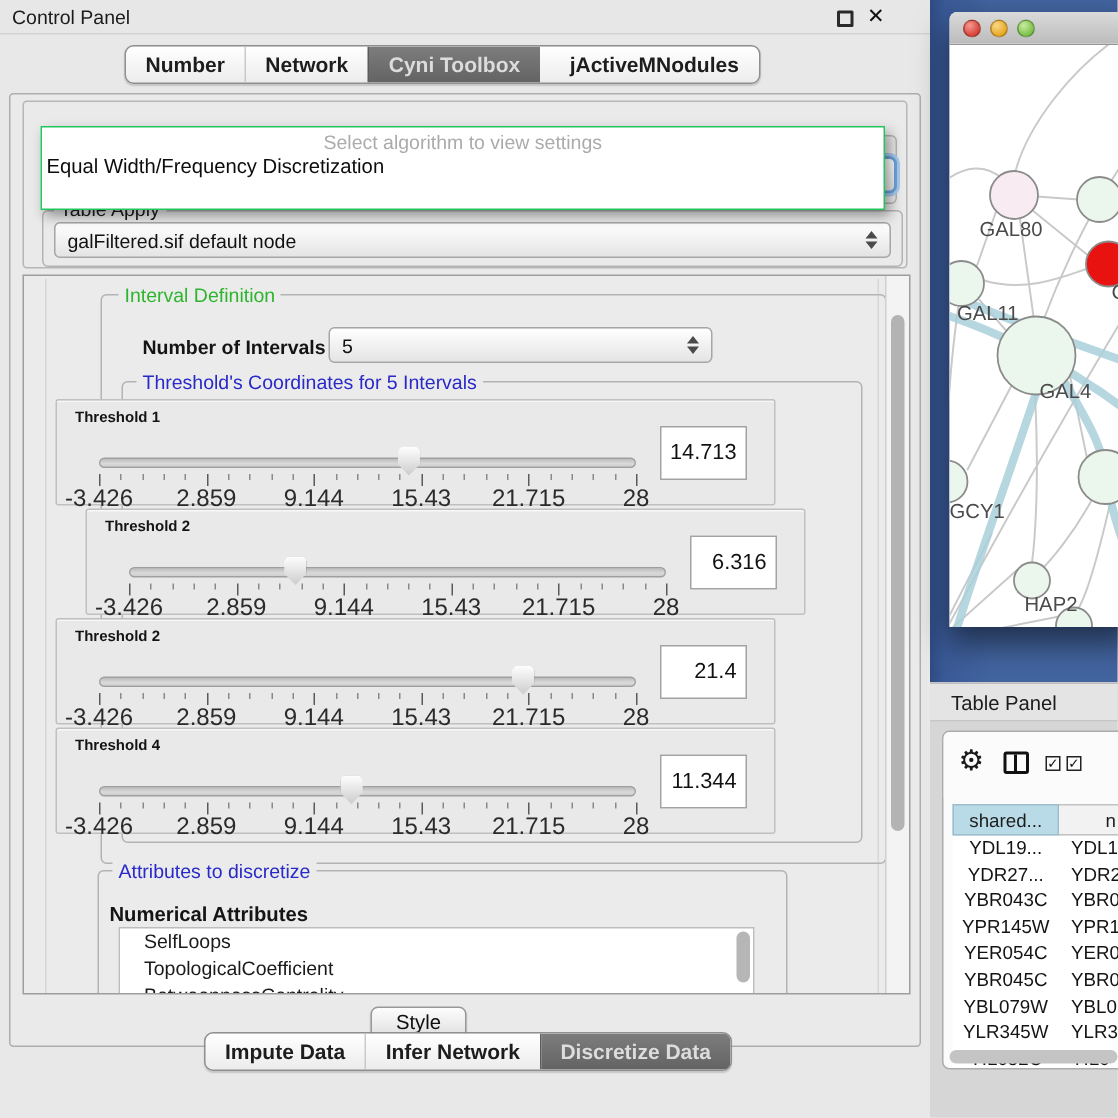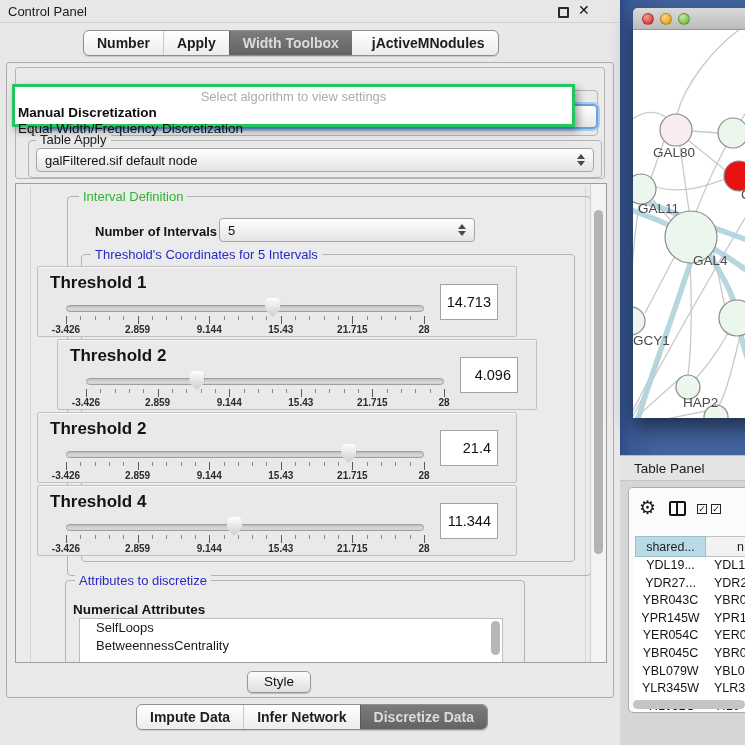--- a/index.html
+++ b/index.html
@@ -15,21 +15,21 @@
 
   
   .tabbar { display:inline-flex; height:26px; border:1px solid #8f8f8f; border-radius:6px; overflow:hidden;
     background:linear-gradient(#ffffff,#ececec); box-shadow:0 1px 1px rgba(0,0,0,.15); }
   .tabbar .tab { display:flex; align-items:center; gap:5px; padding:0 13px; font-size:14px; font-weight:600;
     color:#1d1d1d; border-left:1px solid #c9c9c9; white-space:nowrap; }
   .tabbar .tab:first-child { border-left:none; }
   .tabbar .tab.selected { background:linear-gradient(#7d7d7d,#636363); color:#dcdcdc; border-left-color:#5c5c5c; }
   .tabbar .tab.selected + .tab { border-left:none;padding-left:20px; }
   #top-tabs { position:absolute; top:30px; left:83px; }
-  #bottom-tabs { position:absolute; top:704px; left:136px; }
+  #bottom-tabs { position:absolute; top:688px; left:136px; }
 
   
   #big-panel { position:absolute; left:6px; top:62px; width:608px; height:636px;
     border:1px solid #adadad; border-radius:3px; background:#eaeaea; }
 
   
   #algo-panel { position:absolute; left:8px; top:4px; width:590px; height:112px;
     border:1px solid #b6b6b6; border-radius:3px; background:#eaeaea; }
   .gtitle { position:absolute; font-size:13px; padding:0 4px; background:#eaeaea; z-index:2; }
   .group { position:absolute; border:1px solid #b3b3b3; border-radius:4px; }
@@ -42,22 +42,22 @@
 
   .combo { position:absolute; display:flex; align-items:center; background:linear-gradient(#ffffff,#e4e4e4);
     border:1px solid #a6a6a6; border-radius:4px; font-size:13px; color:#111; padding:0 8px; }
   .combo .ctext { flex:1; overflow:hidden; white-space:nowrap; }
   .spinner { display:flex; flex-direction:column; gap:2px; align-items:center; margin-left:6px; }
   .spinner i { width:0; height:0; border-left:4px solid transparent; border-right:4px solid transparent; }
   .spinner .up { border-bottom:5px solid #4a4a4a; }
   .spinner .dn { border-top:5px solid #4a4a4a; }
 
   
-  #algo-popup { position:absolute; left:12px; top:84px; width:563px; height:43px; background:#ffffff;
-    border:3px solid #22c55e; box-shadow:3px 4px 8px rgba(0,0,0,.38); z-index:30; }
+  #algo-popup { position:absolute; left:27px; top:84px; width:563px; height:56px; background:#ffffff;
+    border:1px solid #22c55e; box-shadow:3px 4px 8px rgba(0,0,0,.38); z-index:30; }
   #algo-popup .prompt { text-align:center; font-size:13px; color:#ababab; padding-top:2px; height:18px; }
   #algo-popup .opt { font-size:13.5px; color:#0d0d0d; padding-left:3px; height:16px; line-height:16px; }
   #algo-popup .opt.hl { font-weight:bold; }
 
   
   #scroll-panel { position:absolute; left:8px; top:120px; width:592px; height:480px;
     border:1px solid #9d9d9d; background:#ebebeb; overflow:hidden; }
   #scroll-inner { position:absolute; left:14px; top:2px; width:556px; height:476px;
     border-left:1px solid #d6d6d6; border-right:1px solid #d6d6d6; background:#ebebeb; }
   #vscroll { position:absolute; right:0; top:0; width:16px; height:478px; background:#f3f3f3; border-left:1px solid #cfcfcf; }
@@ -67,32 +67,32 @@
   #interval-group { left:36px; top:10px; width:524px; height:380px; }
   #interval-title { left:48px; top:3px; color:#2db52d; background:#ebebeb; }
   #noi-label { position:absolute; left:64px; top:38px; font-size:13px; font-weight:bold; color:#141414; }
   #noi-combo { left:188px; top:32px; width:256px; height:24px; }
 
   
   #thr-group { left:50px; top:68px; width:494px; height:308px; }
   #thr-title { left:60px; top:61px; color:#2929c8; background:#ebebeb; }
   .thr-panel { position:absolute; left:6px; width:480px; height:71px; background:#e9e9e9;
     border:1px solid #c0c0c0; border-radius:2px; box-shadow:inset 0 1px 0 #f8f8f8; }
-  .thr-label { position:absolute; left:12px; top:6px; font-size:17px; font-weight:bold; color:#141414; }
+  .thr-label { position:absolute; left:12px; top:6px; font-size:10px; font-weight:bold; color:#141414; }
   .thr-track { position:absolute; left:28px; top:38px; width:358px; height:7px; border-radius:4px;
     background:linear-gradient(#bdbdbd,#d9d9d9 60%,#cfcfcf); border:1px solid #9f9f9f; }
   .thr-thumb { position:absolute; top:31px; width:15px; height:19px;
     background:linear-gradient(#fefefe,#cccccc); filter:drop-shadow(0 0 1px #777);
     clip-path:polygon(50% 100%, 0 60%, 0 16%, 16% 0, 84% 0, 100% 16%, 100% 60%); }
   .thr-ticks { position:absolute; left:28px; top:49px; width:358px; height:9px; }
   .thr-ticks i { position:absolute; top:0; width:1px; height:4px; background:#8a8a8a; }
   .thr-ticks i.major { height:8px; background:#5a5a5a; }
   .thr-ticklabels { position:absolute; left:28px; top:57px; width:358px; height:11px; }
   .thr-ticklabels b { position:absolute; width:60px; margin-left:-30px; text-align:center;
-    font-size:10px; font-weight:bold; color:#2b2b2b; }
+    font-size:16px; font-weight:normal; color:#2b2b2b; }
   .thr-value { position:absolute; left:402px; top:17px; width:58px; height:36px; background:#ffffff;
     border:1px solid #a3a3a3; font-size:14.5px; color:#111; text-align:right; line-height:34px; padding-right:6px; }
 
   
   #attr-group { left:34px; top:394px; width:460px; height:90px; }
   #attr-title { left:44px; top:387px; color:#2929c8; background:#ebebeb; }
   #attr-sub { position:absolute; left:42px; top:416px; font-size:13.5px; font-weight:bold; color:#141414; }
   #attr-list { position:absolute; left:48px; top:432px; width:424px; height:46px; background:#ffffff;
     border:1px solid #bdbdbd; overflow:hidden; }
   #attr-list .item { font-size:13px; color:#1a1a1a; padding-left:16px; height:18px; line-height:18px; white-space:nowrap; }
@@ -150,24 +150,24 @@
     <span class="title">Control Panel</span>
     <span id="float-btn"></span>
     <span id="close-btn">✕</span>
   </div>
 
   <div id="top-tabs" class="tabbar">
       <div class="tab">
         <span>Number</span>
       </div>
       <div class="tab">
-        <span>Apply</span>
+        <span>Network</span>
       </div>
       <div class="tab selected">
-        <span>Width Toolbox</span>
+        <span>Cyni Toolbox</span>
       </div>
       <div class="tab">
         <span>jActiveMNodules</span>
       </div>
     </div>
 
   <div id="big-panel">
     <div id="algo-panel">
       <span class="gtitle" id="algo-title">Discretization Algorithm</span>
       <div class="group" id="algo-group"></div>
@@ -275,21 +275,21 @@
                 <i class="major" style="left: 358px;"></i>
               </div>
               <div class="thr-ticklabels">
                 <b style="left: 0px;">-3.426</b>
                 <b style="left: 71.6px;">2.859</b>
                 <b style="left: 143.2px;">9.144</b>
                 <b style="left: 214.8px;">15.43</b>
                 <b style="left: 286.4px;">21.715</b>
                 <b style="left: 358px;">28</b>
               </div>
-              <div class="thr-value">4.096</div>
+              <div class="thr-value">6.316</div>
             </div>
             <div class="thr-panel" style="top: 226px;">
               <div class="thr-label">Threshold 2</div>
               <div class="thr-track"></div>
               <div class="thr-thumb" style="left: 303.314px;"></div>
               <div class="thr-ticks">
                 <i class="major" style="left: 0px;"></i>
                 <i style="left: 14.32px;"></i>
                 <i style="left: 28.64px;"></i>
                 <i style="left: 42.96px;"></i>
@@ -369,20 +369,21 @@
               <div class="thr-value">11.344</div>
             </div>
           </div>
 
         <div class="group" id="attr-group"></div>
         <span class="gtitle" id="attr-title">Attributes to discretize</span>
         <span id="attr-sub">Numerical Attributes</span>
         <div id="attr-list">
 
         <div class="item">SelfLoops</div>
+            <div class="item">TopologicalCoefficient</div>
             <div class="item">BetweennessCentrality</div>
             <div id="attr-scroll"></div>
           </div>
       </div>
       <div id="vscroll">
           <div class="thumb"></div>
         </div>
     </div>
 
     <div id="apply-btn">Style</div>
@@ -396,21 +397,20 @@
         <span>Infer Network</span>
       </div>
       <div class="tab selected">
         <span>Discretize Data</span>
       </div>
     </div>
 </div>
 
 <div id="algo-popup">
   <div class="prompt">Select algorithm to view settings</div>
-  <div class="opt hl">Manual Discretization</div>
   <div class="opt">Equal Width/Frequency Discretization</div>
 </div>
 
 <div id="desktop"></div>
 <div id="net-window">
   <div id="net-titlebar">
     <span class="light" id="light-close"></span>
     <span class="light" id="light-min" style="left:27px; background:radial-gradient(circle at 35% 30%, #f8d789, #e8a824 70%);"></span>
     <span class="light" id="light-zoom"></span>
   </div>

